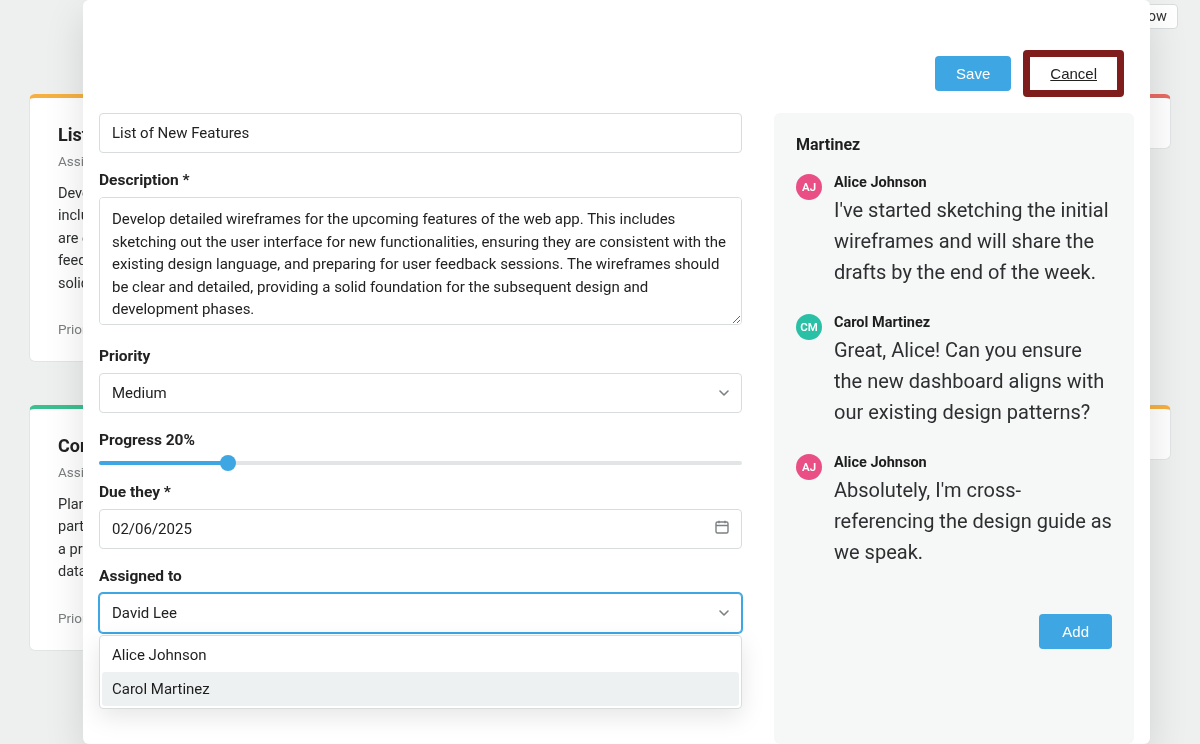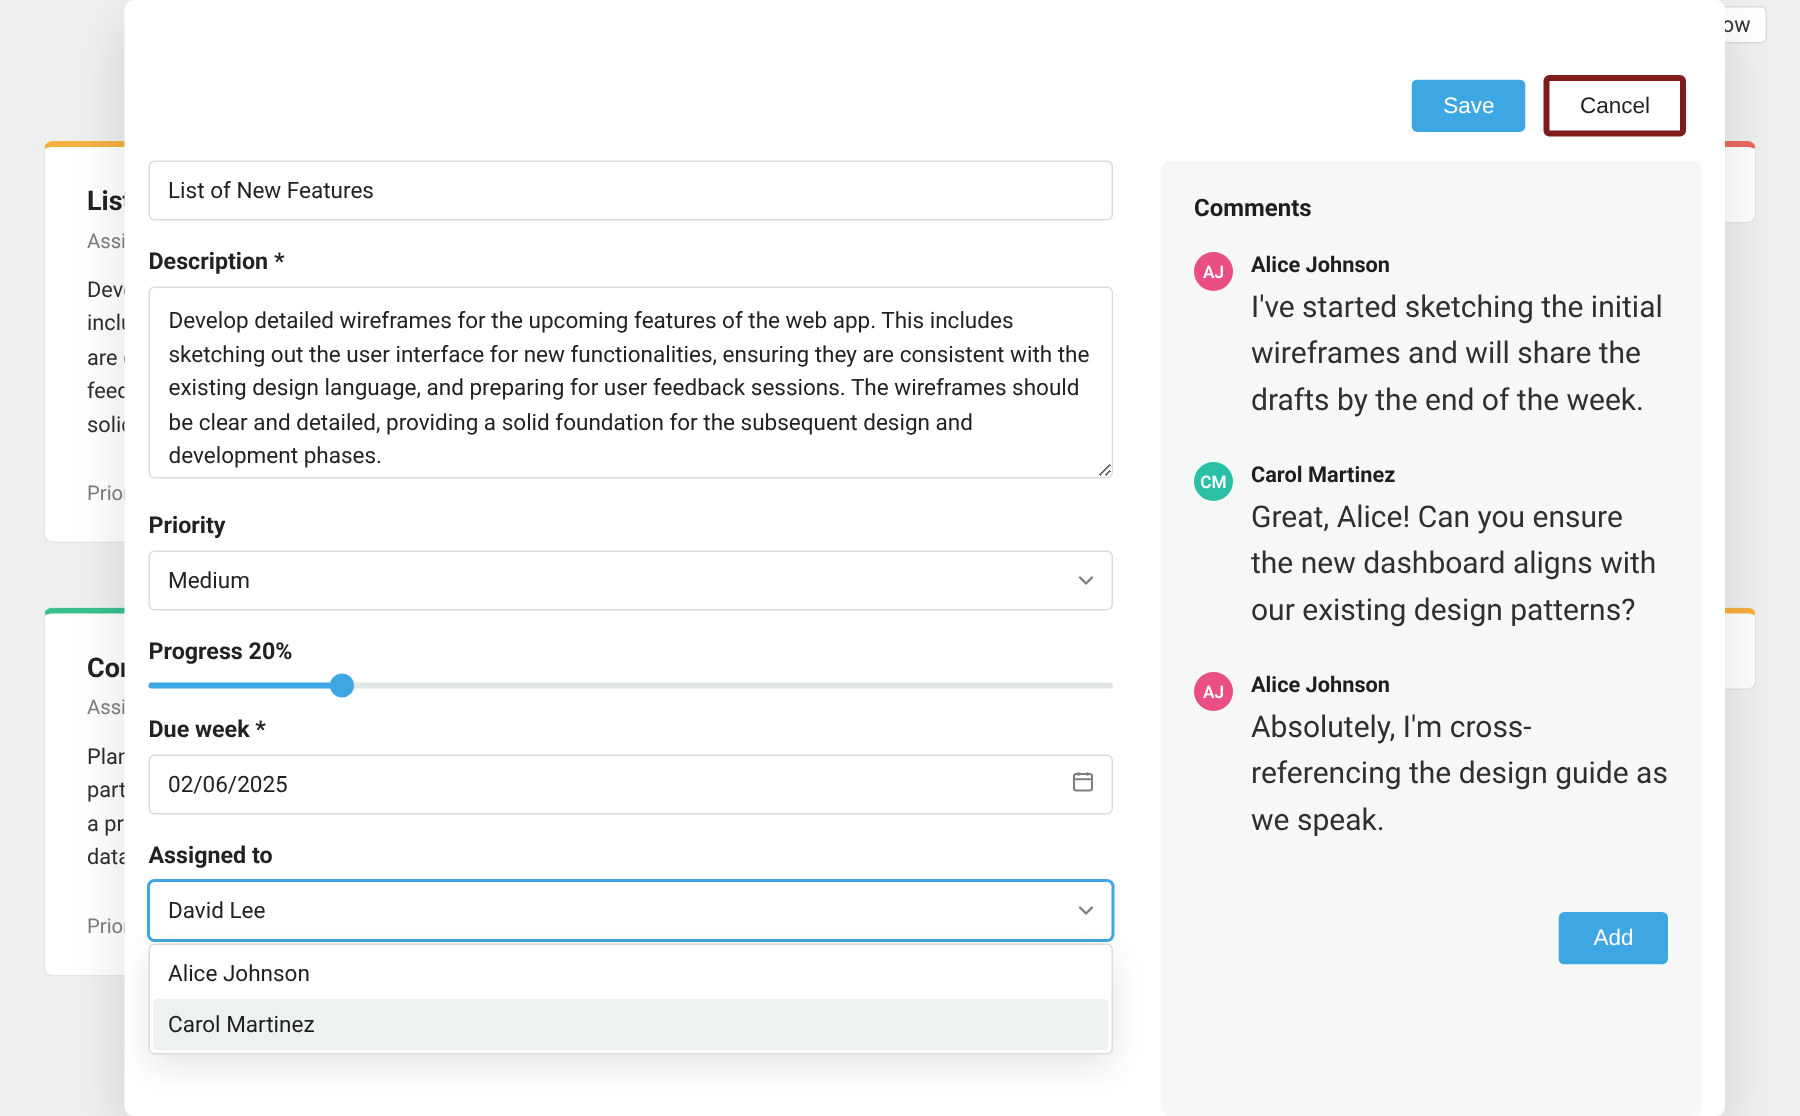--- a/index.html
+++ b/index.html
@@ -19,21 +19,21 @@
   .card h3 { font-size: 18px; font-weight: 700; margin-bottom: 8px; color:#222;}
   .card .meta, .card .prio { font-size: 13.5px; color: #7b7f80; margin-bottom: 14px; }
   .card .desc { font-size: 14.5px; color: #2d2f30; line-height: 1.55; margin-bottom: 26px; }
   .card .prio { margin-bottom: 0; }
 
   
   .modal { position: absolute; left: 83px; top: 0; width: 1067px; height: 744px; background: #fff; border-radius: 6px; box-shadow: 0 14px 40px rgba(0,0,0,.12); display: flex; flex-direction: column; padding: 0; }
   .modal-header { display: flex; justify-content: flex-end; align-items: center; gap: 12px; padding: 50px 26px 16px; }
   .btn { font-size: 15px; border-radius: 4px; padding: 8px 20px; cursor: pointer; border: 1px solid transparent; background: none; }
   .btn-primary { background: #3ea6e2; color: #fff; }
-  .btn-light { background: #fff; border: 4px solid #7f1d1d; color: #222; }
+  .btn-light { background: #fff; border: 7px solid #7f1d1d; color: #222; text-decoration: underline; }
 
   .modal-body { display: flex; gap: 24px; padding: 0 16px 0 16px; flex: 1; min-height: 0; }
 
   .form-pane { flex: 1; padding: 0 8px 20px 0; }
   .field { margin-bottom: 18px; }
   .field-label { font-size: 15.5px; font-weight: 700; color: #222; margin-bottom: 8px; display: block; }
   .control { width: 100%; font-size: 15px; font-family: inherit; color: #222; background: #fff; border: 1px solid #d8dcdd; border-radius: 4px; padding: 10px 12px; }
   textarea.control { resize: both; height: 128px; line-height: 1.5; }
   .select-wrap { position: relative; }
   .select-wrap .control { padding-right: 36px; }
@@ -130,21 +130,21 @@
 
       <div class="field progress-row">
         <label class="field-label">Progress 20%</label>
         <div class="track">
           <div class="fill" id="progress-fill" style="width: 20%;"></div>
           <div class="thumb" id="progress-thumb" style="left: 20%;"></div>
         </div>
       </div>
 
       <div class="field">
-        <label class="field-label">Due week *</label>
+        <label class="field-label">Due they *</label>
         <div class="date-wrap">
           <input class="control" type="text" value="02/06/2025" style="">
           <span class="cal-icon">
             <svg width="16" height="16" viewBox="0 0 16 16" fill="none" stroke="currentColor" stroke-width="1.4">
               <rect x="2" y="3" width="12" height="11" rx="1.5"></rect>
                 <path d="M2 6.5h12M5 1.8v2.4M11 1.8v2.4"></path>
             </svg>
           </span>
         </div>
       </div>
@@ -165,21 +165,21 @@
         </div>
         <span class="cursor" style="left:128px; top:75px;">
           <svg viewBox="0 0 24 24" width="22" height="22">
               <path fill="#fff" stroke="#000" stroke-width="1" d="M8 3v10.5c0 .8.9 1.3 1.6.8l1.6-1.1 1.9 3.9c.2.4.7.6 1.1.4l1.3-.6c.4-.2.6-.7.4-1.1l-1.8-3.8h2.3c.9 0 1.3-1 .7-1.6L9.6 2.3C9 1.7 8 2.1 8 3z"></path>
             </svg>
         </span>
       </div>
     </div>
 
     <div class="comments-pane">
-      <h4>Comments</h4>
+      <h4>Martinez</h4>
 
       <div class="cmt">
         <div class="avatar av-pink">AJ</div>
         <div class="cmt-body">
           <div class="cmt-author">Alice Johnson</div>
           <div class="cmt-text">I've started sketching the initial wireframes and will share the drafts by the end of the week.</div>
         </div>
       </div>
       <div class="cmt">
         <div class="avatar av-teal">CM</div>

